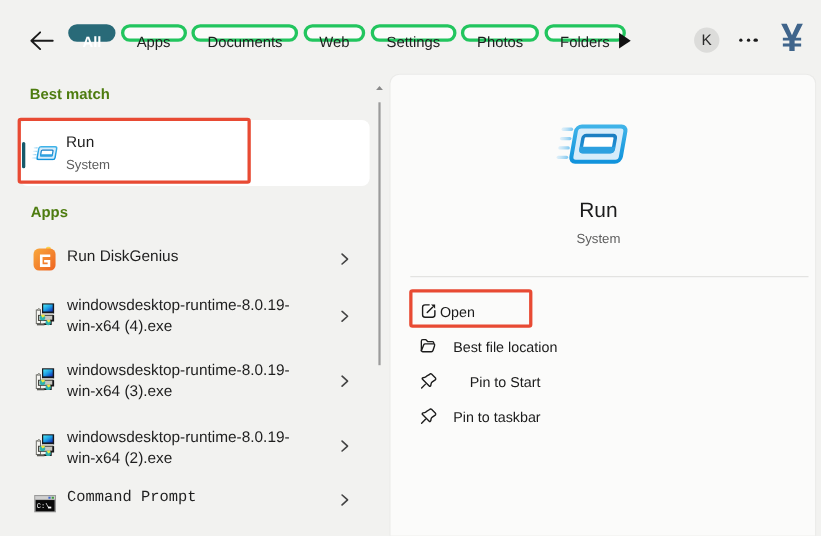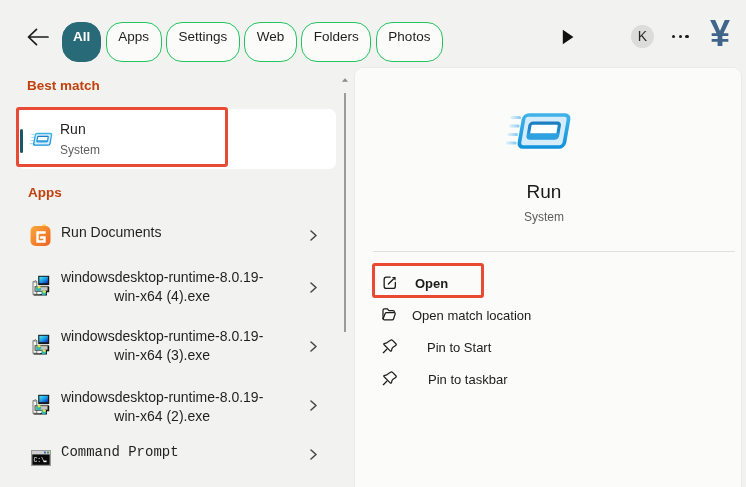--- a/index.html
+++ b/index.html
@@ -1,48 +1,49 @@
 <!DOCTYPE html>
 <html><head>
 <meta charset="utf-8">
 <style>
   html,body{margin:0;padding:0;}
   body{width:746px;height:487px;overflow:hidden;position:relative;
        background:#f2f2f0;font-family:"Liberation Sans", sans-serif;
        -webkit-font-smoothing:antialiased;}
   .abs{position:absolute;}
   .pills{position:absolute;left:62px;top:22px;display:flex;gap:4.5px;height:30px;}
-  .pill{height:40px;line-height:28px;border-radius:16px;background:#fbfbfa;
-        border:1px solid #22c55e;color:#1f1f1f;font-size:13.5px;padding:0 11.5px;
+  .pill{height:16px;line-height:28px;border-radius:16px;background:#fbfbfa;
+        border:3px solid #22c55e;color:#1f1f1f;font-size:13.5px;padding:0 11.5px;
         box-sizing:border-box;white-space:nowrap;}
   .pill.sel{background:#296a78;border-color:#296a78;color:#fff;font-weight:700;padding:0 10px;}
-  .hdr{position:absolute;font-size:13.5px;font-weight:700;color:#c2410c;}
+  .hdr{position:absolute;font-size:13.5px;font-weight:700;color:#4d7c0f;}
   .rowtxt{position:absolute;font-size:14px;color:#1f1f1f;line-height:16px;}
-  .fname{position:absolute;font-size:14px;color:#1f1f1f;line-height:19.5px;text-align:center;}
+  .fname{position:absolute;font-size:14px;color:#1f1f1f;line-height:19.5px;}
   .sub{position:absolute;font-size:12px;color:#5d5d5d;}
   .act{position:absolute;font-size:13px;color:#1b1b1b;}
   #rpanel{position:absolute;left:355px;top:68px;width:386px;height:419px;
           background:#fbfbfa;border-radius:8px 8px 0 0;
           box-shadow:0 0 0 1px rgba(0,0,0,0.03);}
   .redbox{position:absolute;border:3px solid #e84a33;border-radius:3px;}
 </style>
 </head>
 <body>
 
   <svg class="abs" style="left:27px;top:27px" width="22" height="20" viewBox="0 0 22 20">
     <path d="M1.5 10 H21 M1.5 10 L9.5 2.4 M1.5 10 L9.5 17.6" stroke="#1b1b1b" stroke-width="1.7" fill="none" stroke-linecap="round" stroke-linejoin="round"></path>
   </svg>
 
   <div class="pills">
     <div class="pill sel">All</div>
     <div class="pill">Apps</div>
+    <div class="pill">Documents</div>
+    <div class="pill">Web</div>
     <div class="pill">Settings</div>
-    <div class="pill">Web</div>
+    <div class="pill">Photos</div>
     <div class="pill">Folders</div>
-    <div class="pill">Photos</div>
   </div>
 
   <svg class="abs" style="left:562px;top:29px" width="12" height="16" viewBox="0 0 12 16">
     <path d="M0.8 0.8 L11.4 8 L0.8 15.2 Z" fill="#111"></path>
   </svg>
 
   <div class="abs" style="left:631px;top:25px;width:23px;height:23px;border-radius:50%;
        background:#dcdcda;color:#2a2a2a;font-size:14px;text-align:center;line-height:23px;">K</div>
 
   <div class="abs" style="left:672px;top:34.5px;display:flex;gap:3.2px;">
@@ -71,21 +72,21 @@
     <defs>
       <linearGradient id="dg" x1="0" y1="0" x2="1" y2="1">
       <stop offset="0" stop-color="#f9a83c"></stop>
         <stop offset="1" stop-color="#ee6321"></stop>
     </linearGradient>
     </defs>
     <circle cx="14" cy="2.5" r="2.3" fill="#ffd34d"></circle>
     <rect x="0.5" y="2" width="20" height="20" rx="5" fill="url(#dg)"></rect>
     <path d="M14.5 8.5 h-7 v9 h7 v-4 h-3.2" stroke="#fff" stroke-width="2.4" fill="none" stroke-linecap="square"></path>
   </svg>
-  <div class="rowtxt" style="left:61px;top:223.5px;">Run Documents</div>
+  <div class="rowtxt" style="left:61px;top:223.5px;">Run DiskGenius</div>
   <svg class="abs" style="left:310px;top:229.5px" width="7" height="11" viewBox="0 0 7 11">
     <path d="M1 1 L6 5.5 L1 10" stroke="#444" stroke-width="1.5" fill="none" stroke-linecap="round" stroke-linejoin="round"></path>
   </svg>
 
   <svg class="abs" style="left:31px;top:275px" width="21" height="24" viewBox="0 0 21 24">
     <use href="#inst"></use>
   </svg>
   <div class="fname" style="left:61px;top:267.5px;">windowsdesktop-runtime-8.0.19-<br>win-x64 (4).exe</div>
   <svg class="abs" style="left:310px;top:282px" width="7" height="11" viewBox="0 0 7 11">
     <path d="M1 1 L6 5.5 L1 10" stroke="#444" stroke-width="1.5" fill="none" stroke-linecap="round" stroke-linejoin="round"></path>
@@ -184,32 +185,32 @@
   <div class="abs" style="left:355px;top:180.5px;width:378px;text-align:center;font-size:19px;color:#1b1b1b;">Run</div>
   <div class="abs" style="left:355px;top:209.5px;width:378px;text-align:center;font-size:12px;color:#5d5d5d;">System</div>
 
   <div class="abs" style="left:373px;top:251px;width:362px;height:1px;background:#e0e0de;"></div>
 
   <svg class="abs" style="left:383px;top:275.5px" width="13.5" height="13.5" viewBox="0 0 14 14">
     <path d="M7.4 1.2 H3.5 A2.3 2.3 0 0 0 1.2 3.5 V10.5 A2.3 2.3 0 0 0 3.5 12.8 H10.5 A2.3 2.3 0 0 0 12.8 10.5 V6.6" stroke="#1b1b1b" stroke-width="1.35" fill="none" stroke-linecap="round"></path>
     <path d="M5.6 8.4 L10.6 3.4" stroke="#1b1b1b" stroke-width="1.4" stroke-linecap="round"></path>
     <path d="M9.2 0.95 H13.05 V4.8 Z" fill="#1b1b1b"></path>
   </svg>
-  <div class="act" style="left:415px;top:275.5px;font-weight:bold;">Open</div>
+  <div class="act" style="left:400px;top:275.5px;">Open</div>
   <div class="redbox" style="left:372px;top:263px;width:106px;height:29px;"></div>
 
   <svg class="abs" style="left:382px;top:307.5px" width="14" height="13" viewBox="0 0 14 13">
     <path d="M1 11 V2.2 A1.4 1.4 0 0 1 2.4 0.8 H5.2 L7 2.6 H11 A1.4 1.4 0 0 1 12.4 4 V4.6" stroke="#1b1b1b" stroke-width="1.25" fill="none" stroke-linejoin="round"></path>
     <path d="M1 11 L3.2 5.4 A1.3 1.3 0 0 1 4.4 4.6 H12.2 A1 1 0 0 1 13.2 5.9 L11.6 10.7 A1.6 1.6 0 0 1 10 11.8 H2.4 A1.4 1.4 0 0 1 1 10.4 Z" stroke="#1b1b1b" stroke-width="1.25" fill="none" stroke-linejoin="round"></path>
   </svg>
-  <div class="act" style="left:412px;top:307.5px;">Open match location</div>
+  <div class="act" style="left:412px;top:307.5px;">Best file location</div>
 
   <svg class="abs" style="left:382px;top:338.5px" width="15" height="15" viewBox="0 0 15 15">
     <path d="M8.6 1.3 a1.1 1.1 0 0 1 1.7 -0.2 L13.9 4.7 a1.1 1.1 0 0 1 -0.2 1.7 L11 8.2 a2.6 2.6 0 0 0 -1.1 1.7 l-0.3 1.6 a0.8 0.8 0 0 1 -1.4 0.4 L2.1 5.8 a0.8 0.8 0 0 1 0.4 -1.4 l1.6 -0.3 a2.6 2.6 0 0 0 1.7 -1.1 Z" stroke="#1b1b1b" stroke-width="1.25" fill="none" stroke-linejoin="round"></path>
     <path d="M4.8 10.2 L1.3 13.7" stroke="#1b1b1b" stroke-width="1.25" stroke-linecap="round"></path>
   </svg>
   <div class="act" style="left:427px;top:340px;">Pin to Start</div>
 
   <svg class="abs" style="left:382px;top:370.5px" width="15" height="15" viewBox="0 0 15 15">
     <path d="M8.6 1.3 a1.1 1.1 0 0 1 1.7 -0.2 L13.9 4.7 a1.1 1.1 0 0 1 -0.2 1.7 L11 8.2 a2.6 2.6 0 0 0 -1.1 1.7 l-0.3 1.6 a0.8 0.8 0 0 1 -1.4 0.4 L2.1 5.8 a0.8 0.8 0 0 1 0.4 -1.4 l1.6 -0.3 a2.6 2.6 0 0 0 1.7 -1.1 Z" stroke="#1b1b1b" stroke-width="1.25" fill="none" stroke-linejoin="round"></path>
     <path d="M4.8 10.2 L1.3 13.7" stroke="#1b1b1b" stroke-width="1.25" stroke-linecap="round"></path>
   </svg>
-  <div class="act" style="left:428px;top:372px;">Pin to taskbar</div>
+  <div class="act" style="left:412px;top:372px;">Pin to taskbar</div>
 
 </body></html>

